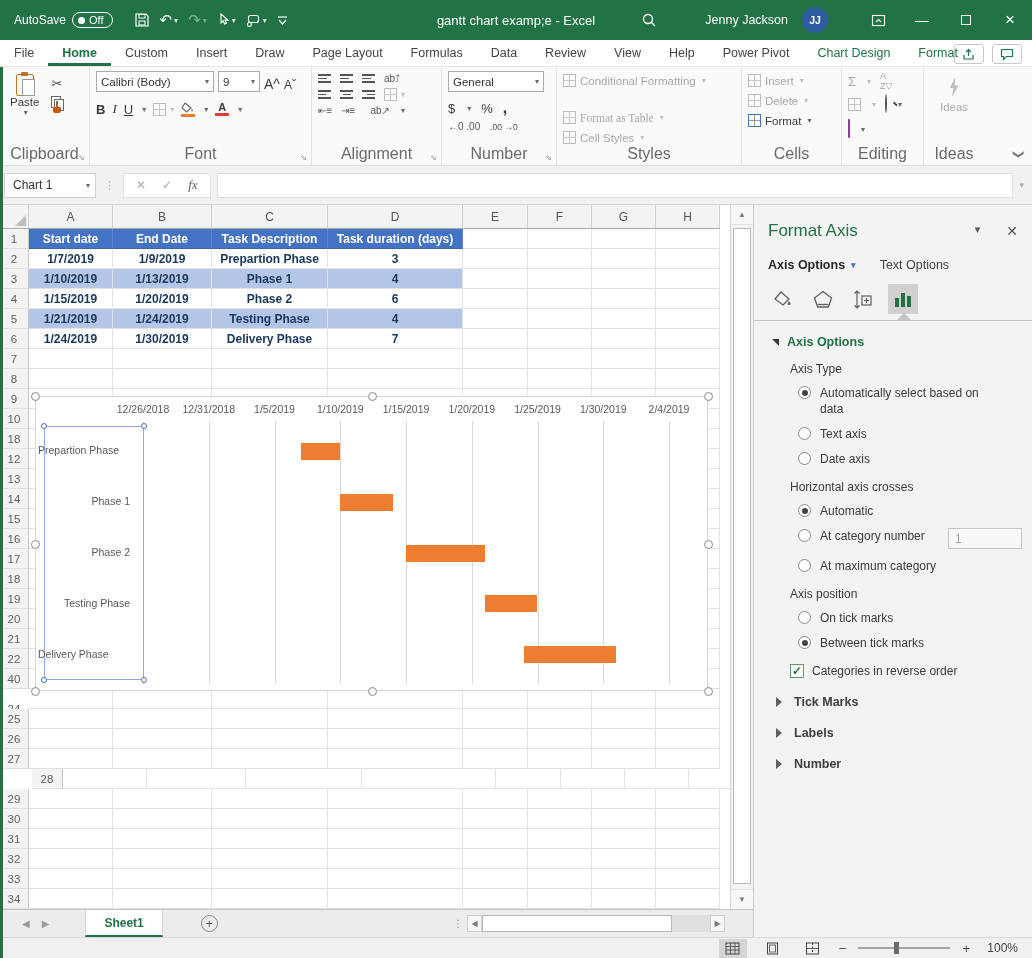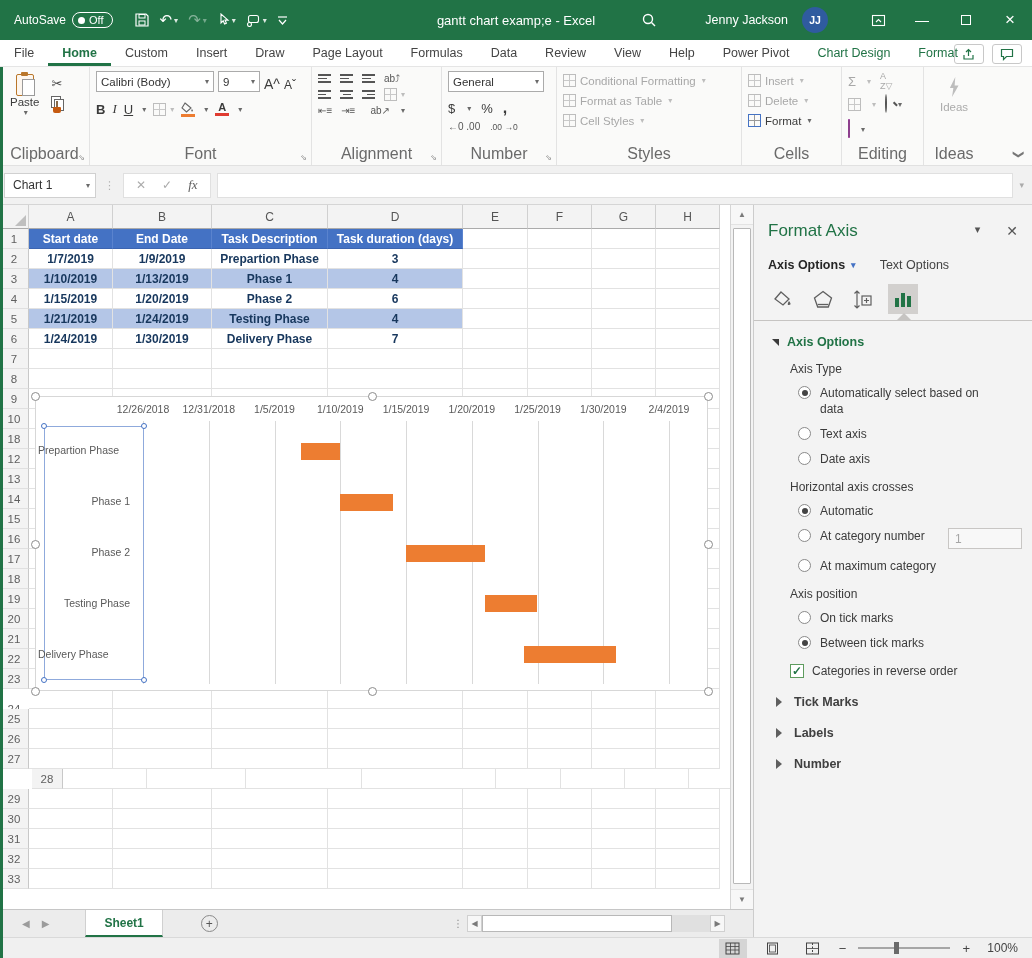--- a/index.html
+++ b/index.html
@@ -373,21 +373,21 @@
       <div class="glabel">Number</div>
       <div class="launcher">⇘</div>
     </div>
 
     <div class="rgroup" style="width:185px;">
       <div class="lbl-btn gray">
         <span class="sq gray"></span>
         <span>Conditional Formatting</span>
         <span class="ddv" style="color:#bdbdbd;">▾</span>
       </div>
-      <div class="lbl-btn gray" style="margin-top:7px;">
+      <div class="lbl-btn gray" style="margin-top:24px;font-family:Liberation Serif, serif;">
         <span class="sq gray"></span>
         <span>Format as Table</span>
         <span class="ddv" style="color:#bdbdbd;">▾</span>
       </div>
       <div class="lbl-btn gray" style="margin-top:7px;">
         <span class="sq gray"></span>
         <span>Cell Styles</span>
         <span class="ddv" style="color:#bdbdbd;">▾</span>
       </div>
       <div class="glabel">Styles</div>
@@ -756,21 +756,21 @@
             <div class="cell" style="width: 84px;"></div>
             <div class="cell" style="width: 99px;"></div>
             <div class="cell" style="width: 116px;"></div>
             <div class="cell" style="width: 135px;"></div>
             <div class="cell" style="width: 65px;"></div>
             <div class="cell" style="width: 64px;"></div>
             <div class="cell" style="width: 64px;"></div>
             <div class="cell" style="width: 64px;"></div>
           </div>
           <div class="grow">
-            <div class="rnum" style="width: 29px;">23</div>
+            <div class="rnum" style="width: 29px;">40</div>
             <div class="cell" style="width: 84px;"></div>
             <div class="cell" style="width: 99px;"></div>
             <div class="cell" style="width: 116px;"></div>
             <div class="cell" style="width: 135px;"></div>
             <div class="cell" style="width: 65px;"></div>
             <div class="cell" style="width: 64px;"></div>
             <div class="cell" style="width: 64px;"></div>
             <div class="cell" style="width: 64px;"></div>
           </div>
           <div class="grow">
@@ -867,20 +867,31 @@
             <div class="cell" style="width: 99px;"></div>
             <div class="cell" style="width: 116px;"></div>
             <div class="cell" style="width: 135px;"></div>
             <div class="cell" style="width: 65px;"></div>
             <div class="cell" style="width: 64px;"></div>
             <div class="cell" style="width: 64px;"></div>
             <div class="cell" style="width: 64px;"></div>
           </div>
           <div class="grow">
             <div class="rnum" style="width: 29px;">33</div>
+            <div class="cell" style="width: 84px;"></div>
+            <div class="cell" style="width: 99px;"></div>
+            <div class="cell" style="width: 116px;"></div>
+            <div class="cell" style="width: 135px;"></div>
+            <div class="cell" style="width: 65px;"></div>
+            <div class="cell" style="width: 64px;"></div>
+            <div class="cell" style="width: 64px;"></div>
+            <div class="cell" style="width: 64px;"></div>
+          </div>
+          <div class="grow">
+            <div class="rnum" style="width: 29px;">34</div>
             <div class="cell" style="width: 84px;"></div>
             <div class="cell" style="width: 99px;"></div>
             <div class="cell" style="width: 116px;"></div>
             <div class="cell" style="width: 135px;"></div>
             <div class="cell" style="width: 65px;"></div>
             <div class="cell" style="width: 64px;"></div>
             <div class="cell" style="width: 64px;"></div>
             <div class="cell" style="width: 64px;"></div>
           </div>
         </div>

